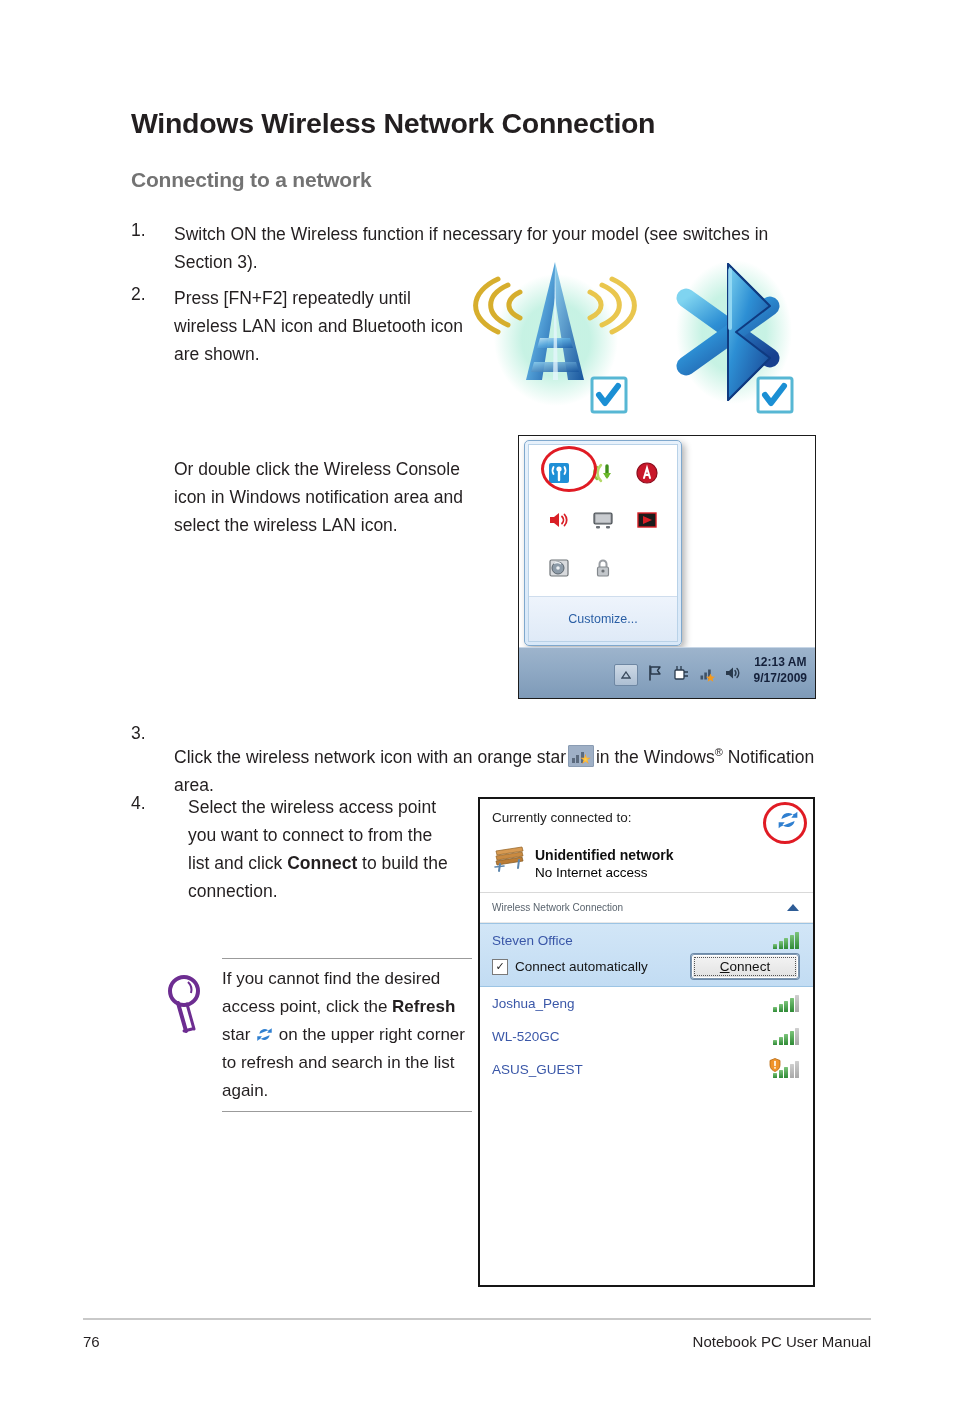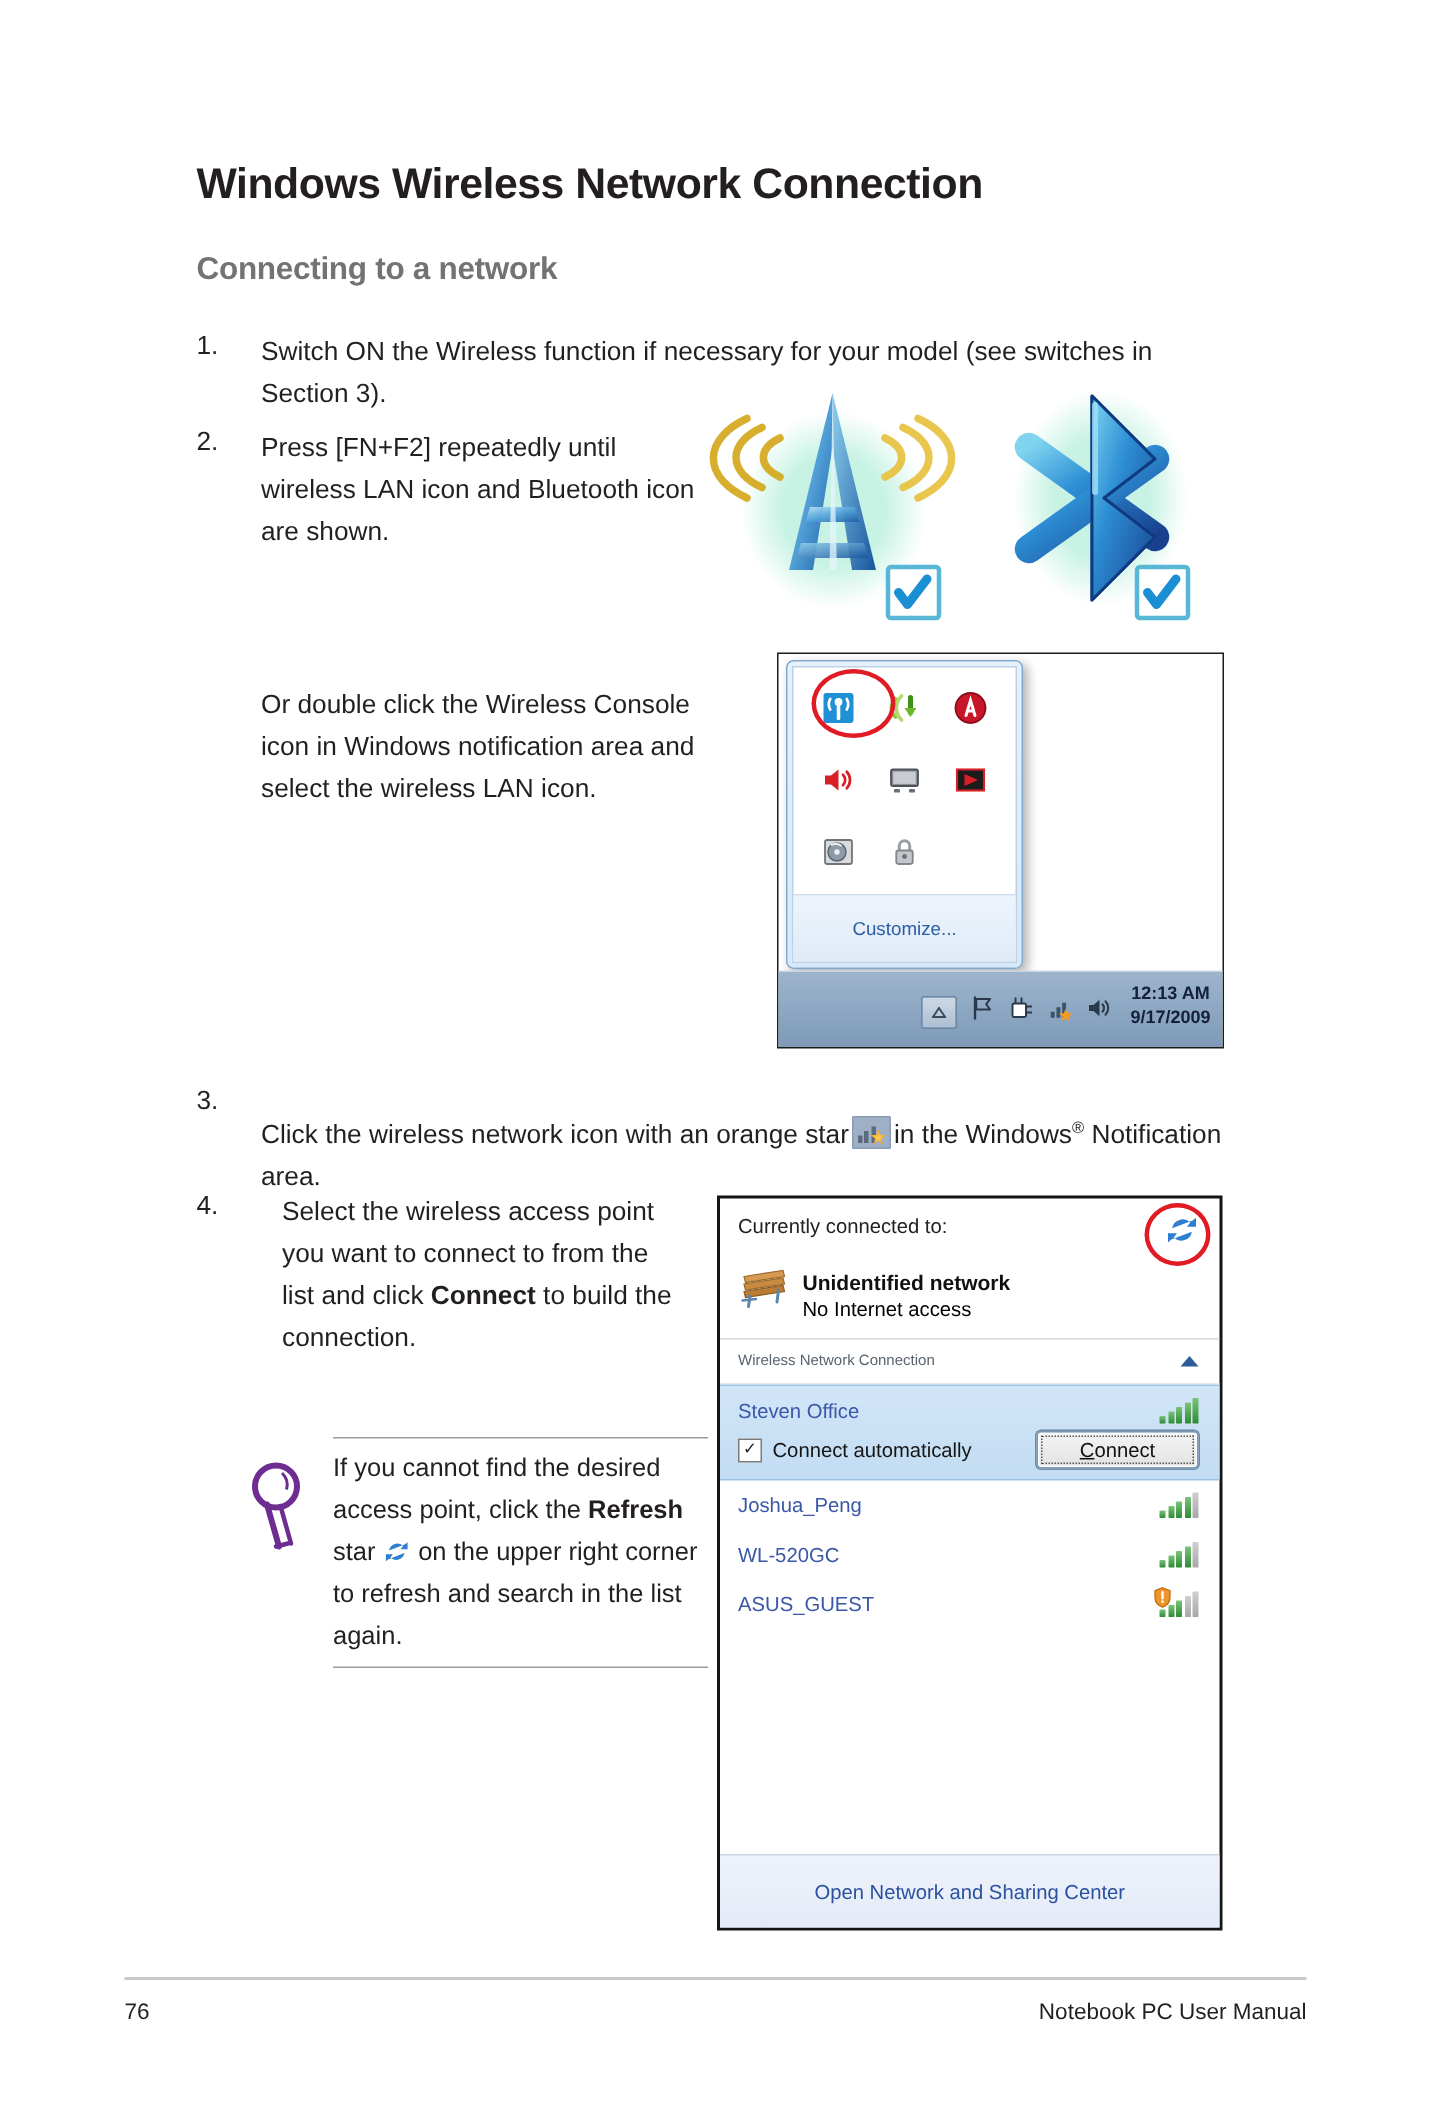--- a/index.html
+++ b/index.html
@@ -726,20 +726,19 @@
           </span>
           <i class="on" style="height:5px;"></i>
           <i class="on" style="height:8px;"></i>
           <i class="on" style="height:11px;"></i>
           <i class="off" style="height:14px;"></i>
           <i class="off" style="height:17px;"></i>
         </span>
       </div>
     </div>
 
-    <div class="wd-footer">Open Network and Sharing Center</div>
   </div>
 
   <div class="footer-rule"></div>
   <div class="footer-left">76</div>
   <div class="footer-right">Notebook PC User Manual</div>
 
 </div>
 
 </body></html>

